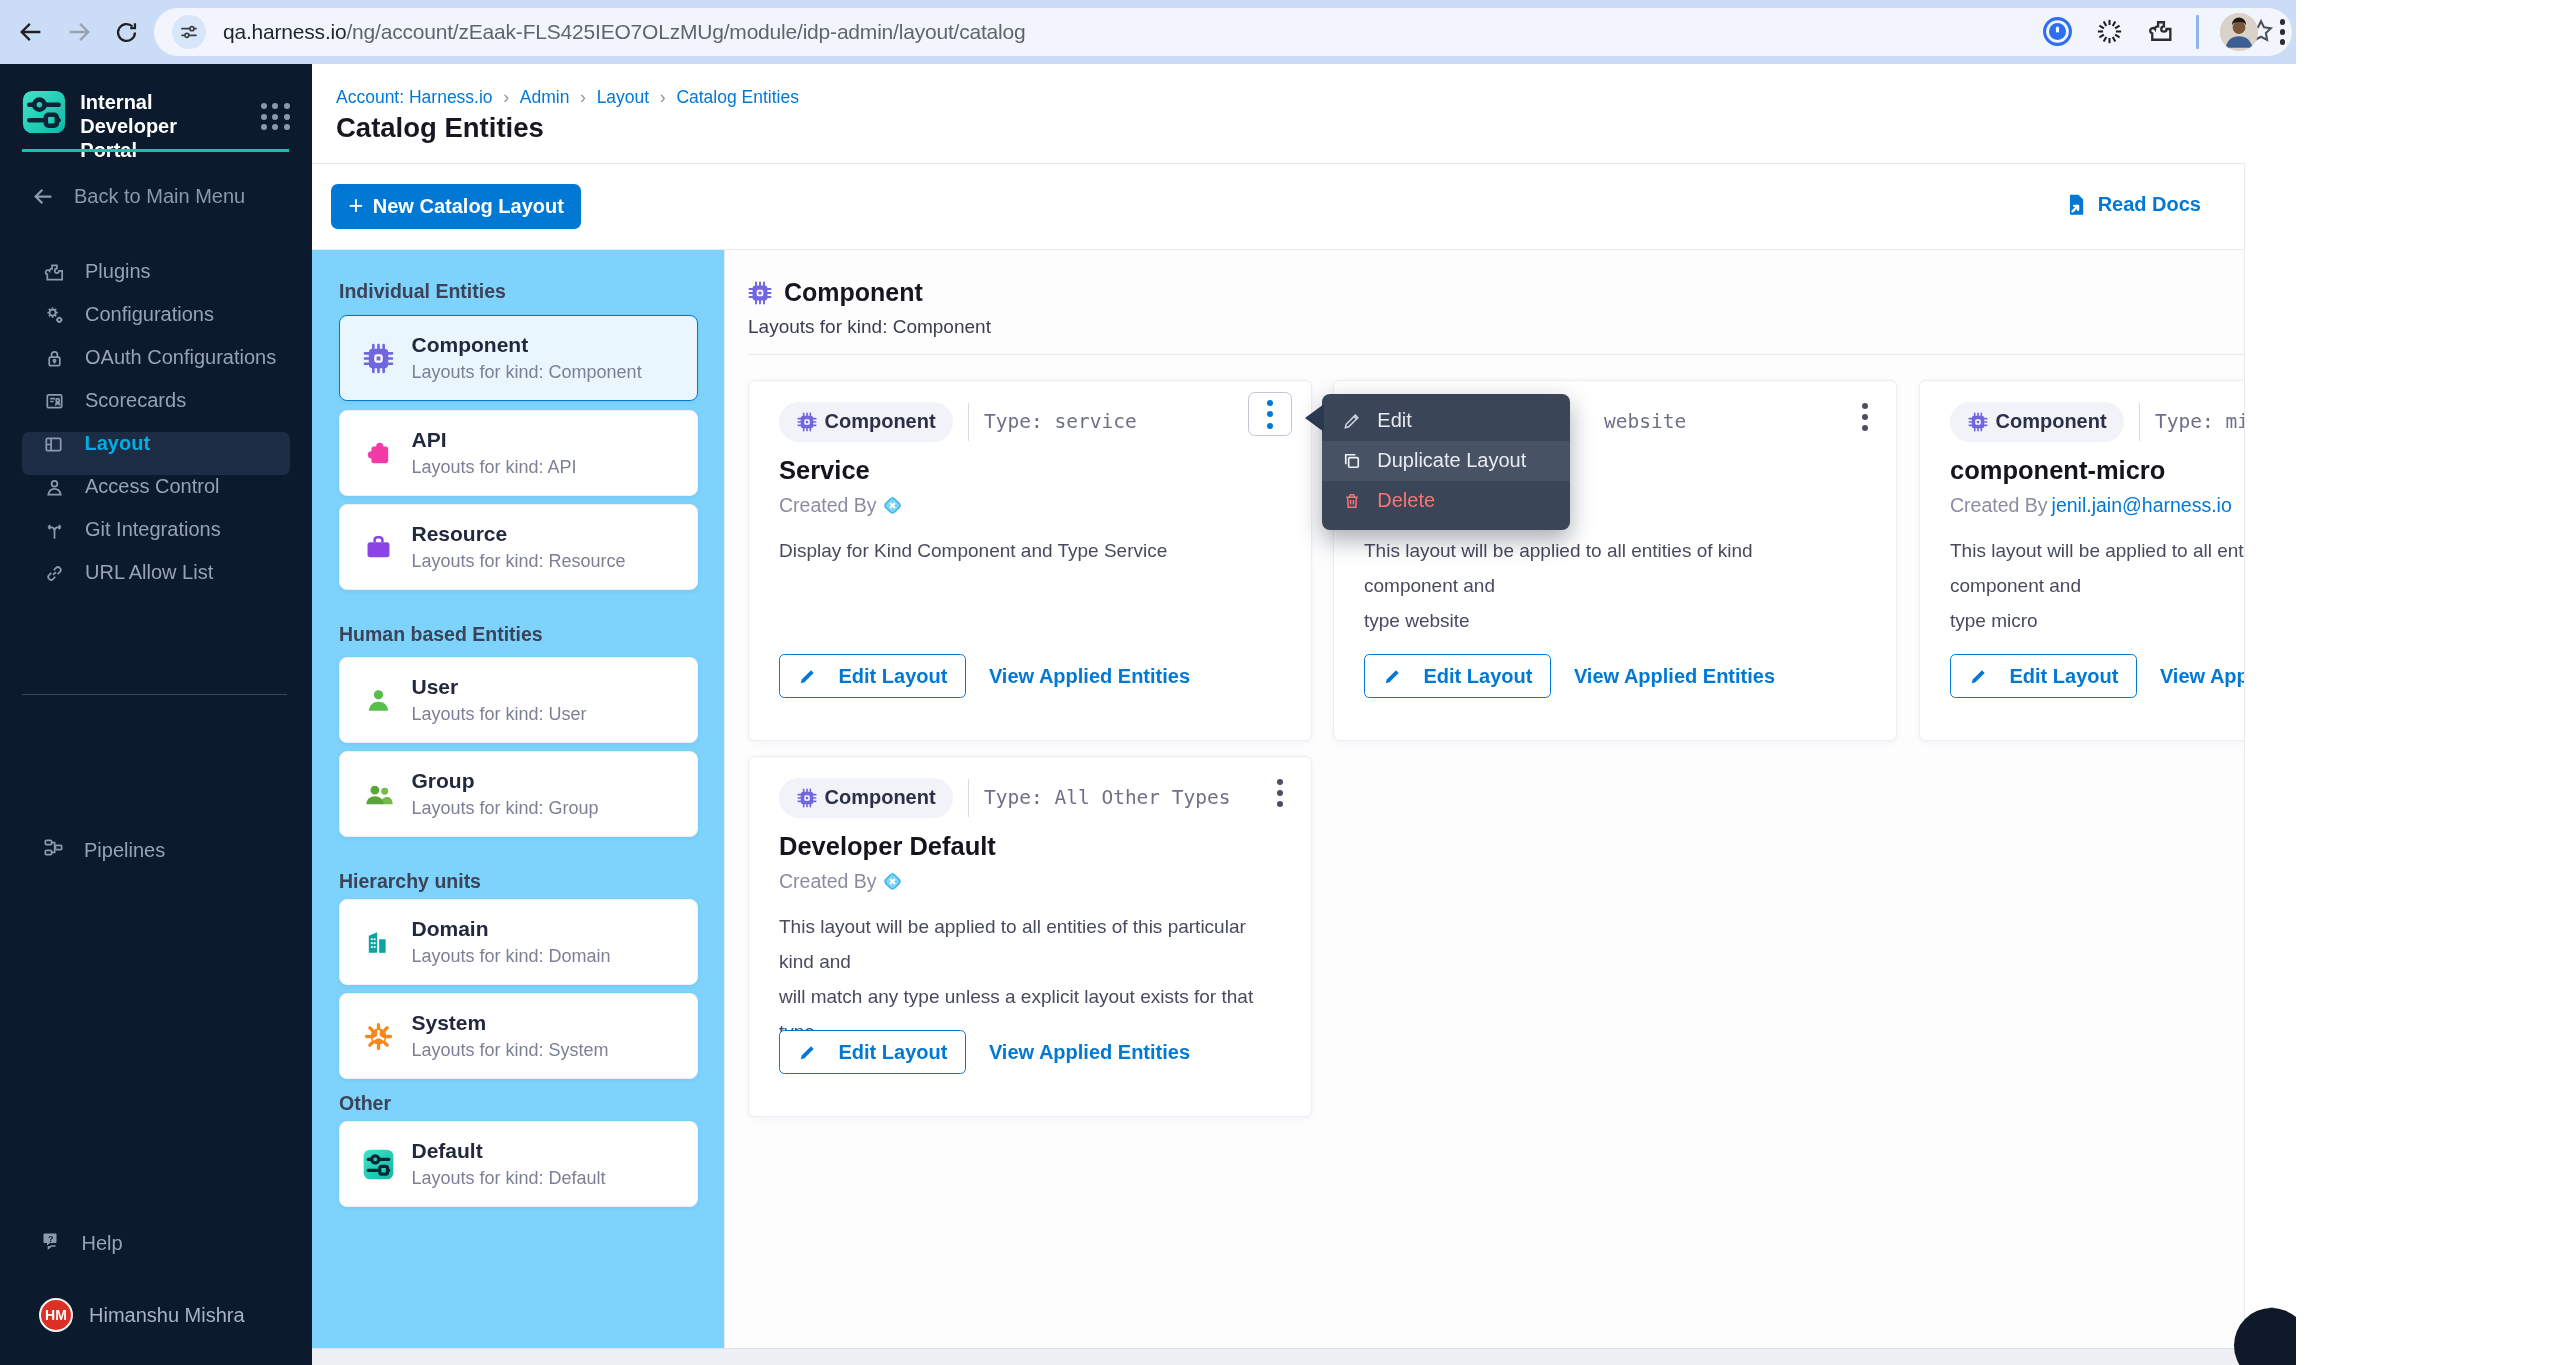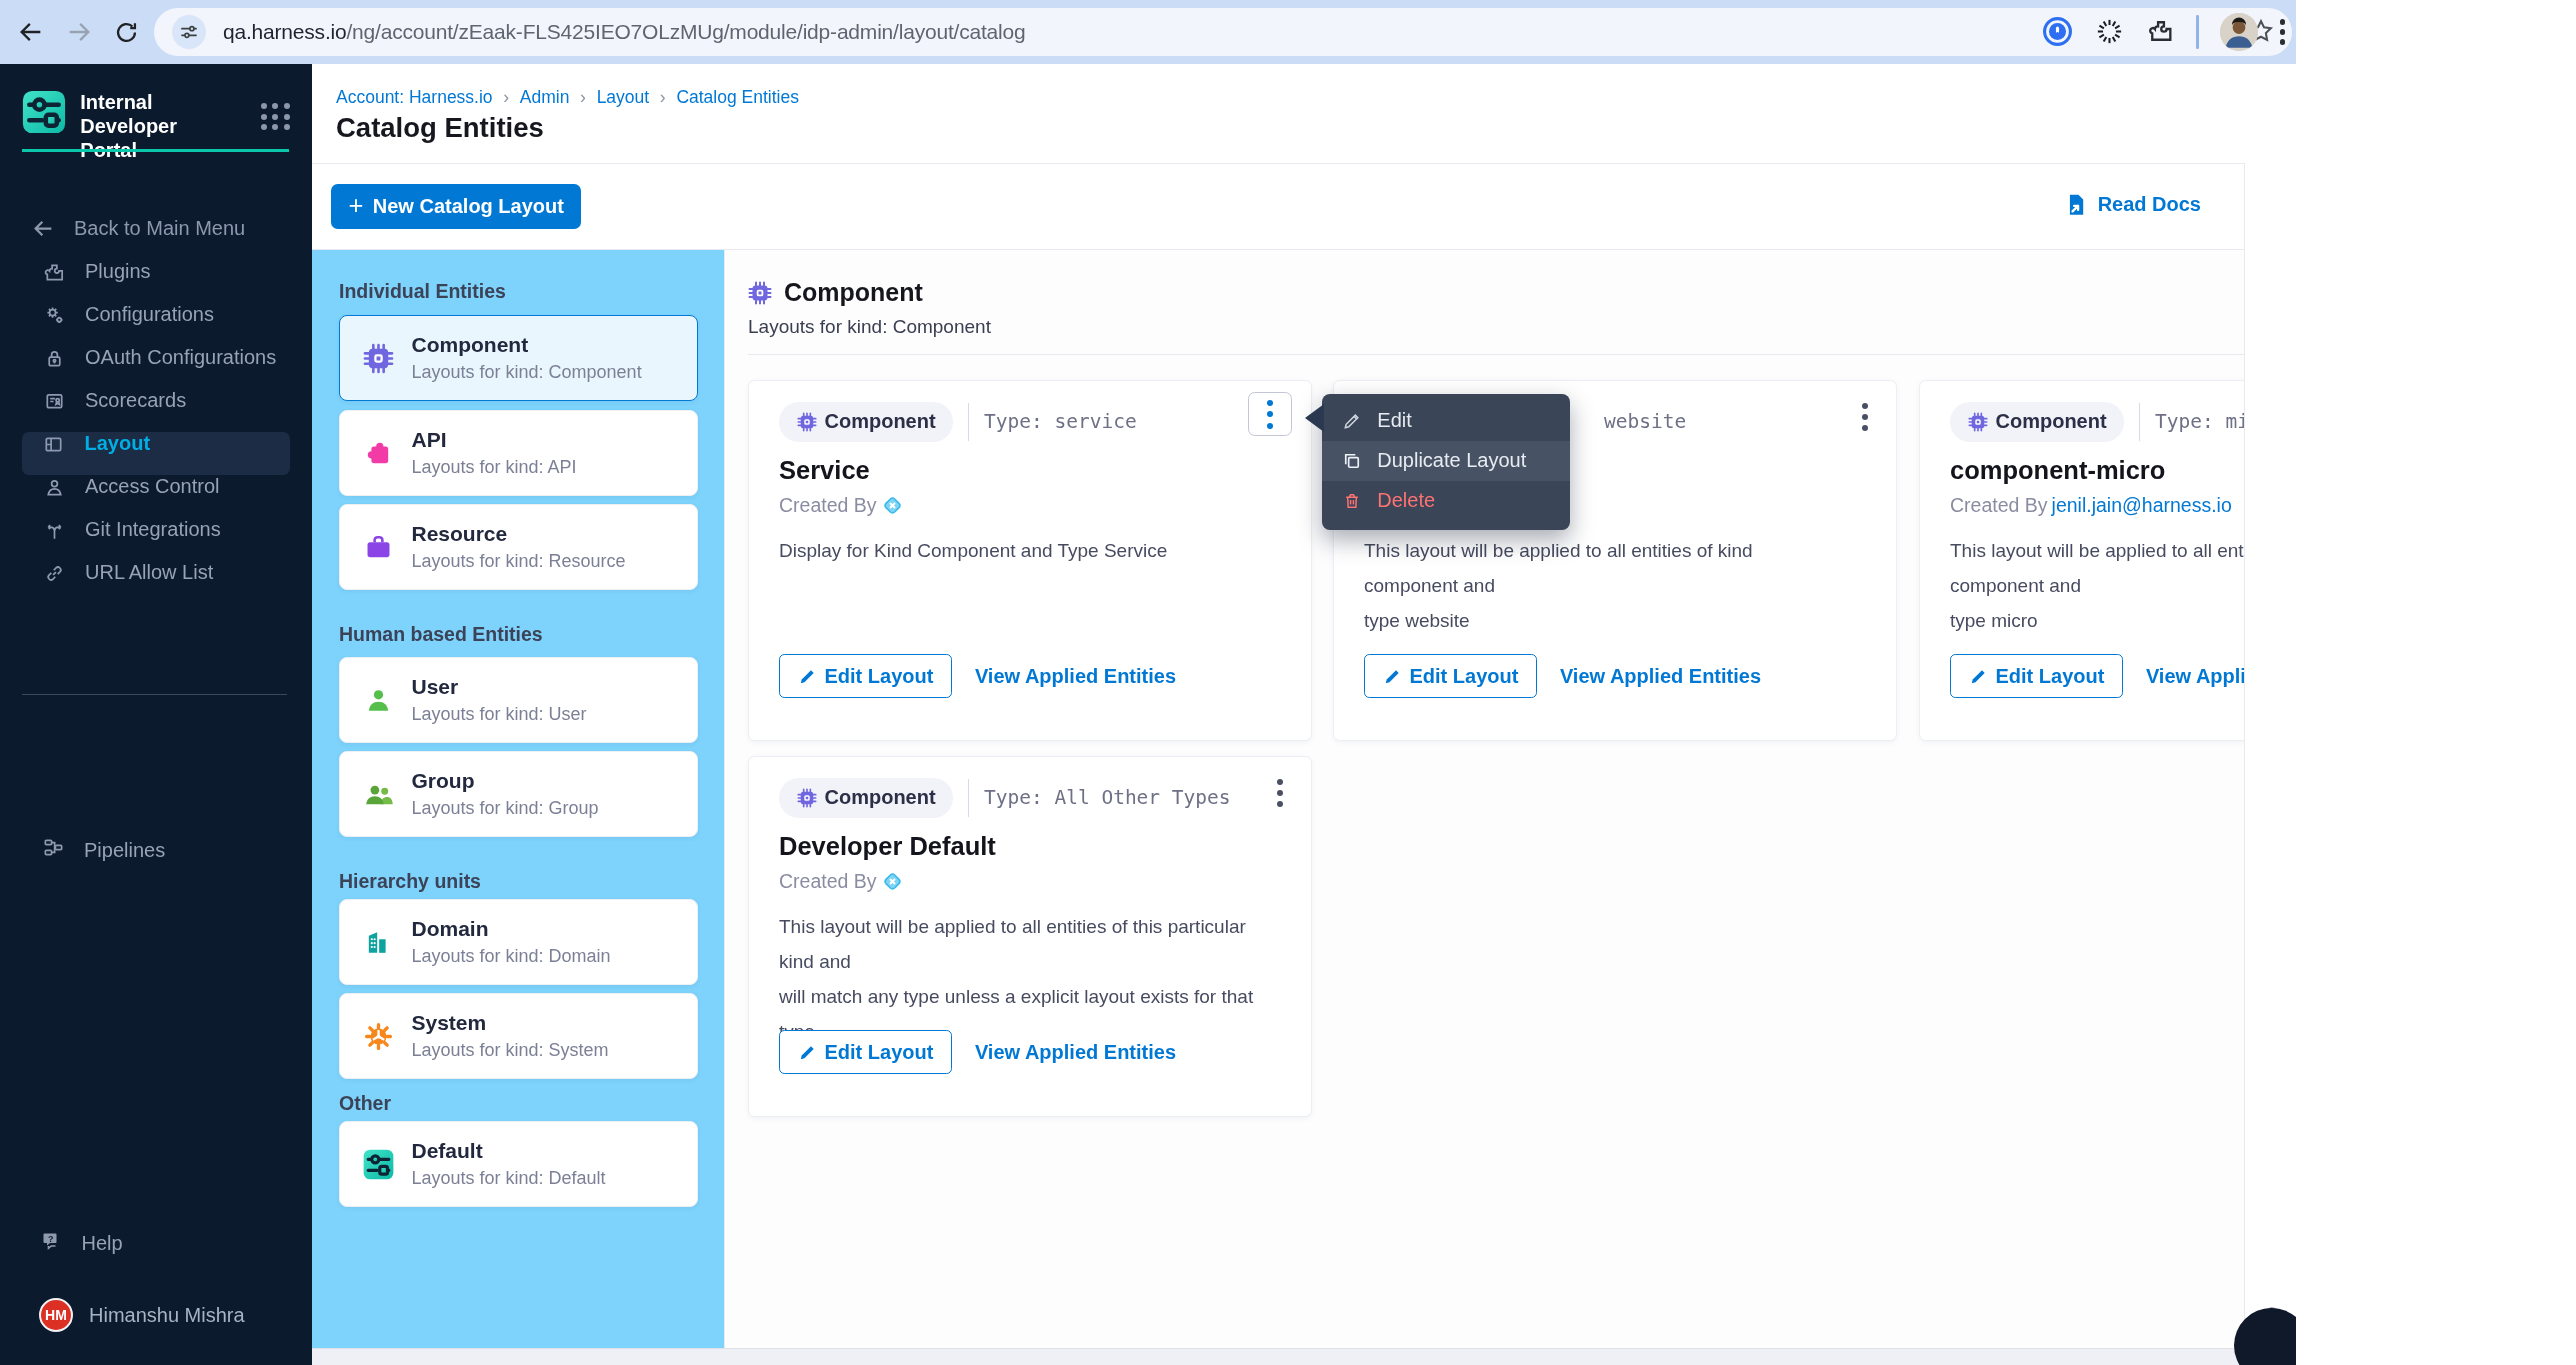--- a/index.html
+++ b/index.html
@@ -20,21 +20,21 @@
   .avatar-browser { width:38px; height:38px; border-radius:50%; overflow:hidden; background:#d8d2c8; }
 
   
   .sidebar { position:absolute; top:64px; left:0; width:312px; bottom:0; background:#0b1b2d; color:#a0aabf; }
   .logo-row { position:absolute; top:25.5px; left:21.5px; right:17.5px; display:flex; }
   .logo-ic { width:44px; height:44px; flex:none; }
   .product-title { margin-left:14.8px; width:158px; font-size:20px; font-weight:700; color:#fff; line-height:24px; }
   .grid-dots { position:absolute; top:39px; right:21.5px; width:29.5px; display:grid; grid-template-columns:repeat(3,1fr); gap:4.7px; }
   .grid-dots i { width:6px; height:6px; border-radius:50%; background:#8d97ab; }
   .teal-line { position:absolute; top:85px; left:21.5px; right:23.5px; height:3.4px; background:#0bc8ad; }
-  .back-row { position:absolute; top:118px; left:29.5px; height:29.5px; display:flex; align-items:center; gap:17.5px; font-size:20px; color:#8d98ae;margin-top:32px; }
+  .back-row { position:absolute; top:118px; left:29.5px; height:29.5px; display:flex; align-items:center; gap:17.5px; font-size:20px; color:#8d98ae; }
   .snav { position:absolute; top:196px; left:0; right:0; }
   .snav .item { height:43px; display:flex; padding-left:42px; gap:19px; font-size:20px; color:#97a1b7; }
   .snav .item .nic { width:24px; height:24px; flex:none; color:#8e99b0; display:flex; align-items:center; justify-content:center; }
   .snav .item.active { background:#1b2c44; border-radius:6.7px; margin:0 22px; padding-left:19.5px; color:#00ade4; font-weight:700; }
   .proj-sep { position:absolute; top:630px; left:21.5px; right:25px; height:1.3px; background:#3a475c; }
   .proj-box { position:absolute; top:671px; left:44px; width:222px; height:69px; border:1.3px solid #42536b; border-radius:8px; background:#0f2036; padding:10.7px 0 0 19px; }
   .proj-label { font-size:14px; letter-spacing:1.3px; font-weight:700; color:#7b87a0; }
   .proj-value { margin-top:4px; font-size:21.5px; color:#fff; }
   .proj-chev { position:absolute; right:13.4px; top:21.5px; color:#8e99b0; }
   .pipe-row { position:absolute; top:769px; left:42px; height:34px; display:flex; align-items:center; gap:19px; font-size:20px; color:#97a1b7; }
@@ -76,21 +76,21 @@
   .mono { font-family:"DejaVu Sans Mono", monospace; font-size:19.5px; color:#6e7086; }
   .type-only { margin-left:240px; }
   .kebab-plain { position:absolute; right:28px; top:21.5px; display:flex; flex-direction:column; gap:5.4px; color:#4a4f63; }
   .kebab-plain i, .kebab-box i { width:6px; height:6px; border-radius:50%; background:currentColor; }
   .kebab-box { position:absolute; right:19px; top:11.4px; width:44px; height:44px; border:1.3px solid #c3c6d6; border-radius:6.7px; background:#fff; display:flex; flex-direction:column; gap:5.4px; align-items:center; justify-content:center; color:#0278d5; }
   .card-title { position:absolute; left:30px; top:75px; font-size:25.5px; font-weight:800; color:#14141c; }
   .created { position:absolute; left:30px; top:113px; display:flex; align-items:center; gap:4px; font-size:19.5px; color:#8a8da1; }
   .created .clink { color:#0278d5; }
   .desc { position:absolute; left:30px; top:152px; width:483px; font-size:19px; color:#474b60; line-height:35px; }
   .card-actions { position:absolute; left:30px; bottom:42px; display:flex; align-items:center; gap:23px; }
-  .edit-btn { height:44px; padding:0 17.5px; border:1.3px solid #0278d5; border-radius:5.4px; background:#fff; color:#0278d5; font-size:20px; font-weight:700; display:flex; align-items:center; gap:8px; }
+  .edit-btn { height:44px; padding:0 17.5px; border:1.3px solid #0278d5; border-radius:5.4px; background:#fff; color:#0278d5; font-size:20px; font-weight:700; display:flex; align-items:center; gap:22px; }
   .view-link { color:#0278d5; font-size:20px; font-weight:700; }
 
   .menu-arrow { position:absolute; left:579px; top:154px; width:0; height:0; border-top:14.8px solid transparent; border-bottom:14.8px solid transparent; border-right:19px solid #2a3850; z-index:6; }
   .menu { position:absolute; left:596px; top:144px; width:248px; height:136px; background:#3a4557; border-radius:8px; box-shadow:0 9.4px 23px rgba(10,20,40,.35); padding:6.7px 0; z-index:5; }
   .mi { height:40px; display:flex; align-items:center; gap:14.8px; padding:0 19px; font-size:20px; color:#e8ecf2; }
   .mi .mic { width:21.5px; height:21.5px; display:flex; align-items:center; justify-content:center; }
   .mi.hl { background:#475365; }
   .mi.danger { color:#fd7272; }
 
   .right-rail { position:absolute; top:99px; right:0; width:52px; bottom:0; background:#fff; border-left:1.3px solid #e9eaf0; }

